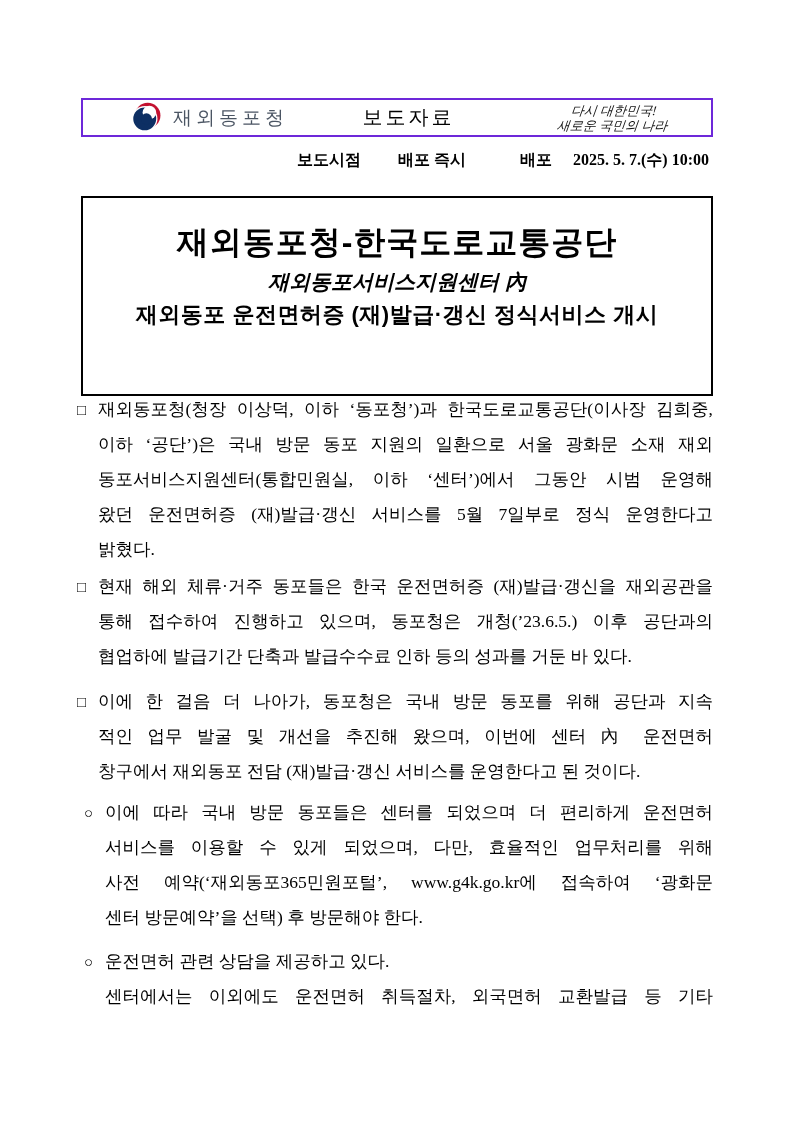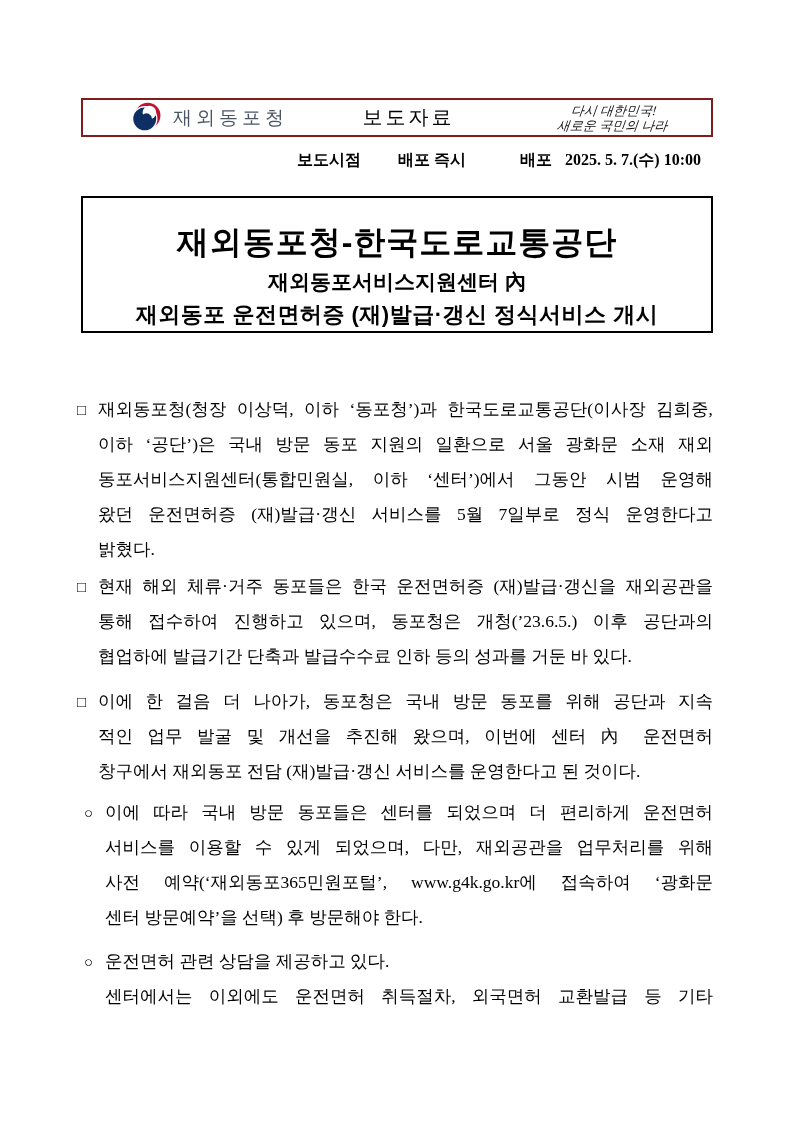--- a/index.html
+++ b/index.html
@@ -13,21 +13,21 @@
     position:relative;
     width:793px;height:1121px;
     background:#ffffff;
     font-family:"Liberation Serif","DejaVu Serif",serif;
     color:var(--ink);
     overflow:hidden;
   }
   
   .header-box{
     position:absolute;left:81px;top:98px;width:632px;height:39px;
-    border:2px solid #7f1d1d;box-sizing:border-box;
+    border:2px solid #6d28d9;box-sizing:border-box;
     display:flex;align-items:center;
   }
   .agency{
     display:flex;align-items:center;gap:10px;
     margin-left:46px;flex:0 0 auto;
   }
   .agency svg{display:block;}
   .agency-name{
     font-size:19px;letter-spacing:4px;color:var(--agency-gray);
     font-family:"Liberation Serif","DejaVu Serif",serif;
@@ -47,31 +47,31 @@
   
   .date-line{
     position:absolute;left:81px;top:149px;width:632px;height:22px;
     font-family:Liberation Serif, serif;
     font-weight:bold;font-size:16px;line-height:22px;
   }
   .date-line span{position:absolute;white-space:nowrap;}
   .dl-label{left:216px;}
   .dl-timing{left:317px;}
   .dl-dist{left:439px;}
-  .dl-datetime{right:12px;}
+  .dl-datetime{right:4px;}
   
   .title-box{
-    position:absolute;left:81px;top:196px;width:632px;height:137px;
+    position:absolute;left:81px;top:196px;width:632px;height:200px;
     border:2px solid #000;box-sizing:border-box;
     text-align:center;padding-top:24px;
     font-family:"Liberation Sans","DejaVu Sans",sans-serif;
     font-weight:bold;
   }
   .title-main{font-size:32px;line-height:40px;letter-spacing:1px;margin-bottom:6px;}
-  .title-sub1{font-size:21px;line-height:28px;margin-bottom:3px;}
+  .title-sub1{font-size:21px;line-height:28px;margin-bottom:3px;font-style:italic;}
   .title-sub2{font-size:22px;line-height:32px;letter-spacing:0.5px;}
   
   .doc-body{
     position:absolute;left:77px;top:392px;width:636px;
     font-size:17.5px;line-height:35px;
   }
   .para{display:flex;align-items:flex-start;}
   .para:nth-child(1){margin-bottom:2px;}
   .para:nth-child(2){margin-bottom:10px;}
   .para:nth-child(3){margin-bottom:6px;}
@@ -146,21 +146,21 @@
         <div class="ptext">
           <div class="line">이에 한 걸음 더 나아가, 동포청은 국내 방문 동포를 위해 공단과 지속</div>
           <div class="line">적인 업무 발굴 및 개선을 추진해 왔으며, 이번에 센터 內 운전면허</div>
           <div class="line last">창구에서 재외동포 전담 (재)발급·갱신 서비스를 운영한다고 된 것이다.</div>
         </div>
       </div>
       <div class="para sub">
         <span class="bullet">○</span>
         <div class="ptext">
           <div class="line">이에 따라 국내 방문 동포들은 센터를 되었으며 더 편리하게 운전면허</div>
-          <div class="line">서비스를 이용할 수 있게 되었으며, 다만, 재외공관을 업무처리를 위해</div>
+          <div class="line">서비스를 이용할 수 있게 되었으며, 다만, 효율적인 업무처리를 위해</div>
           <div class="line">사전 예약(‘재외동포365민원포털’, www.g4k.go.kr에 접속하여 ‘광화문</div>
           <div class="line last">센터 방문예약’을 선택) 후 방문해야 한다.</div>
         </div>
       </div>
       <div class="para sub">
         <span class="bullet">○</span>
         <div class="ptext">
           <div class="line last">운전면허 관련 상담을 제공하고 있다.</div>
           <div class="line">센터에서는 이외에도 운전면허 취득절차, 외국면허 교환발급 등 기타</div>
         </div>

